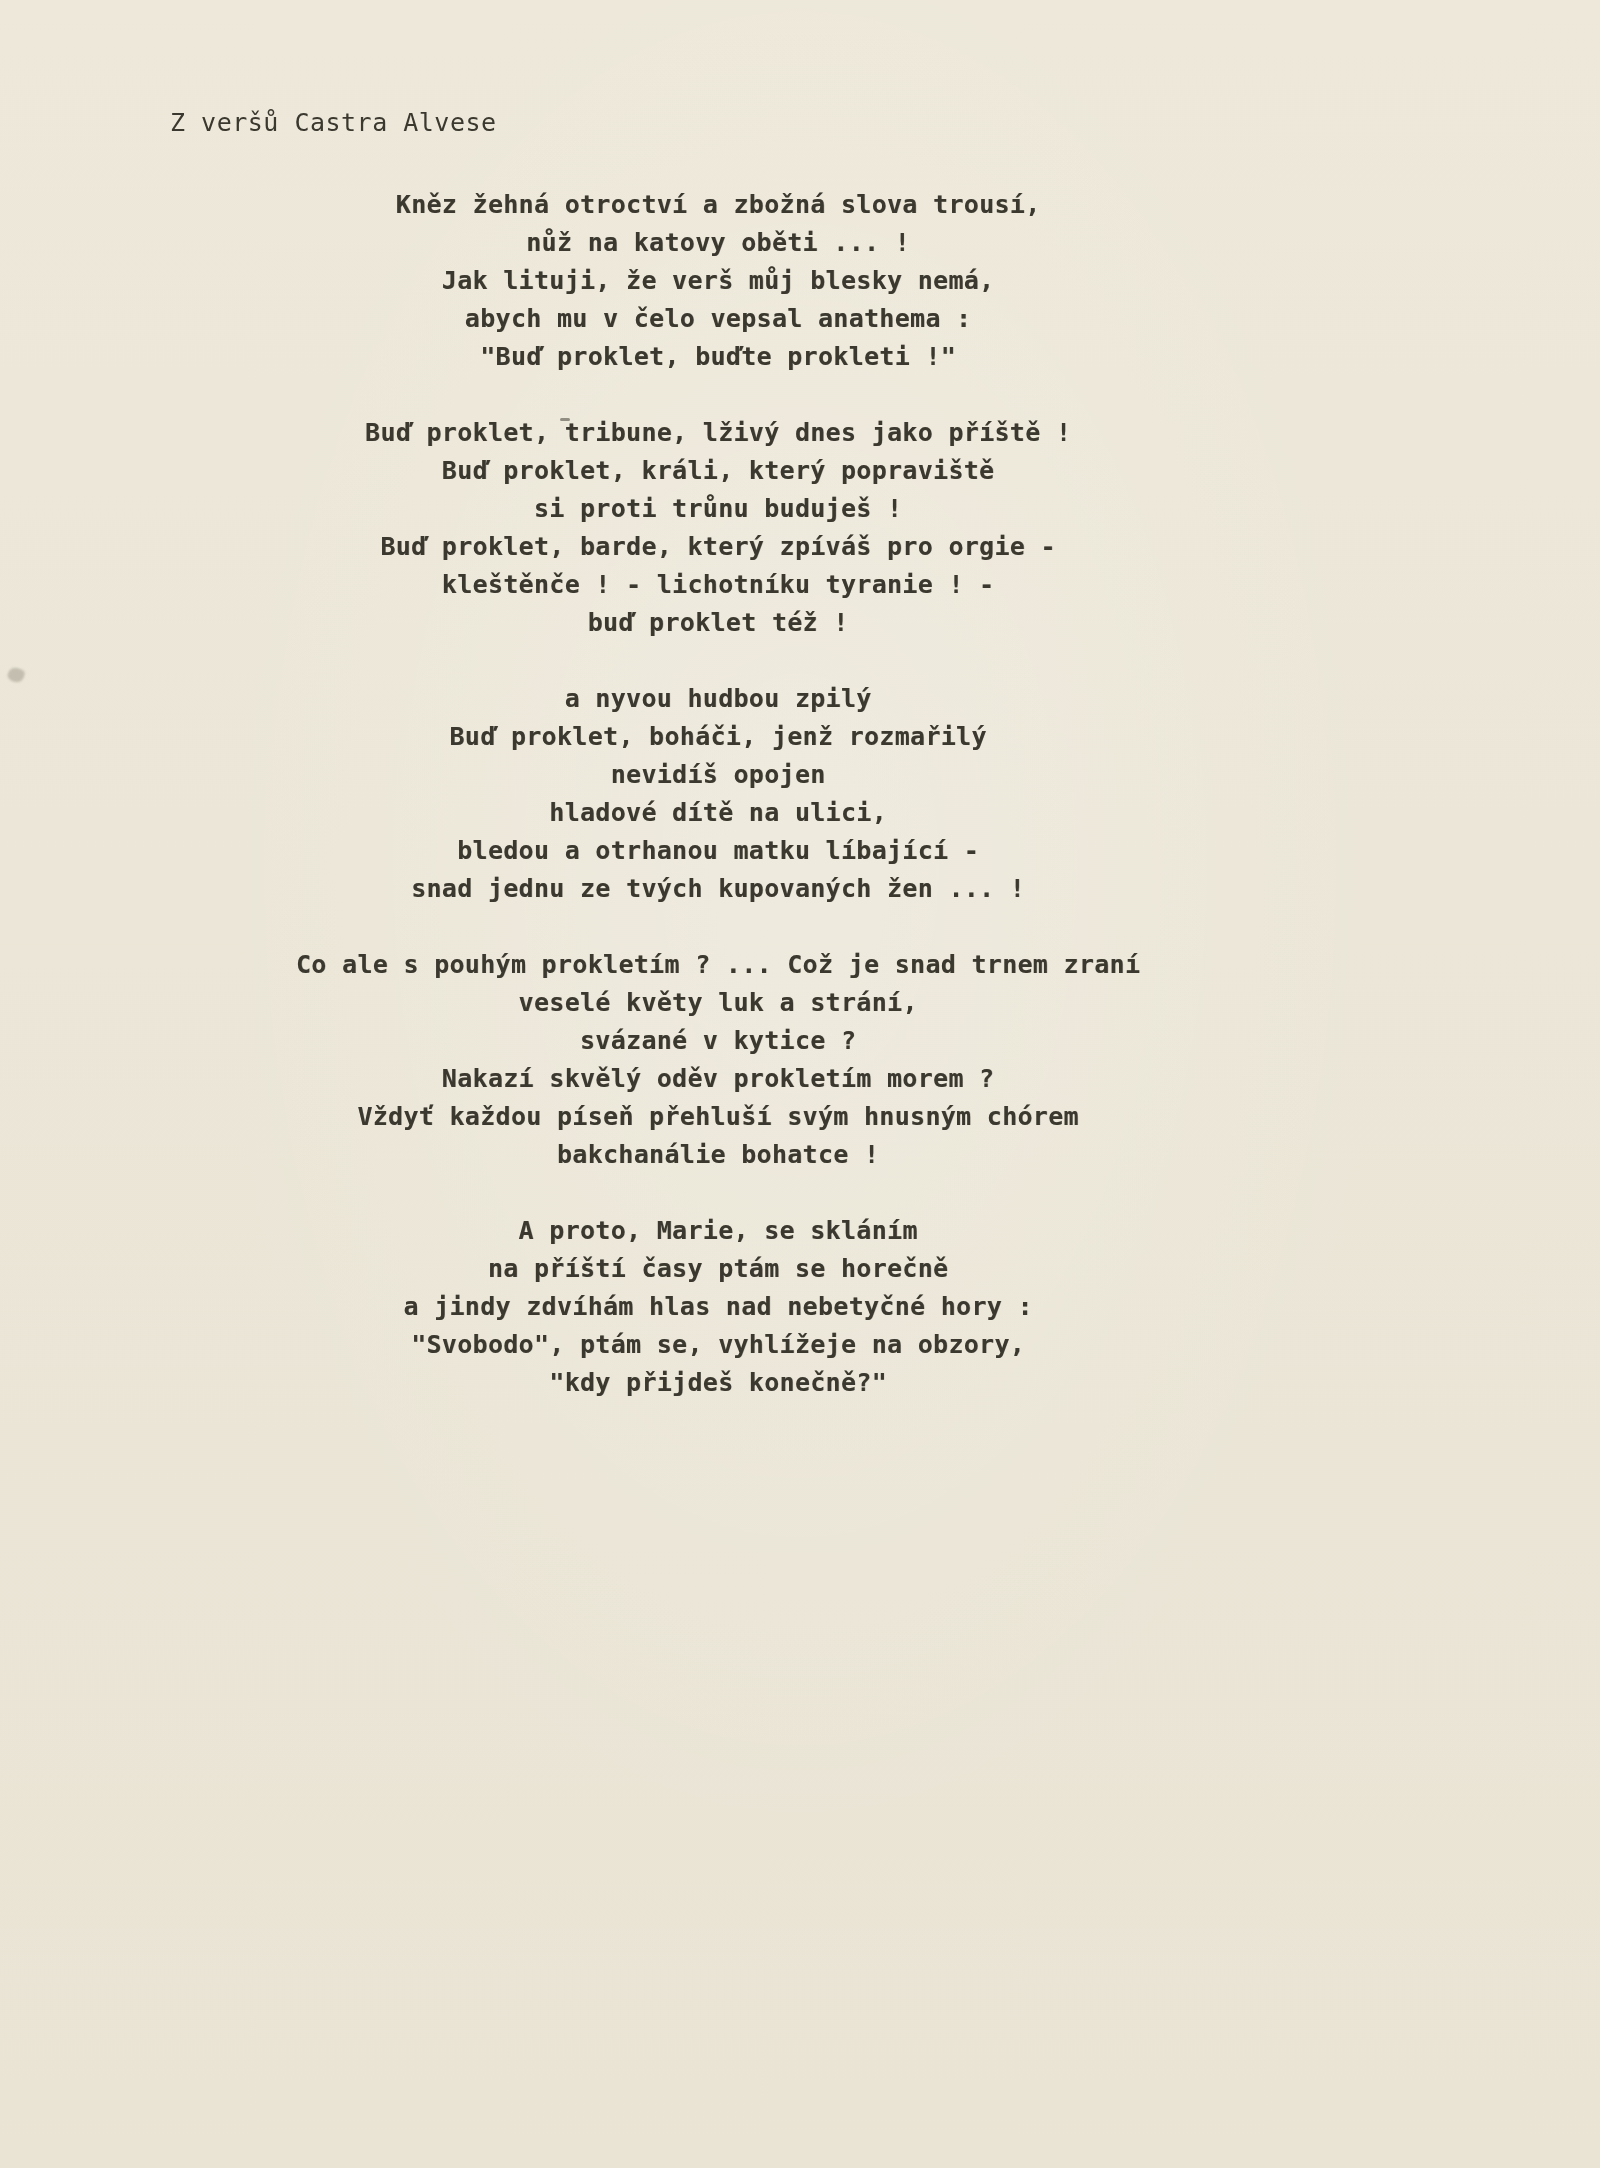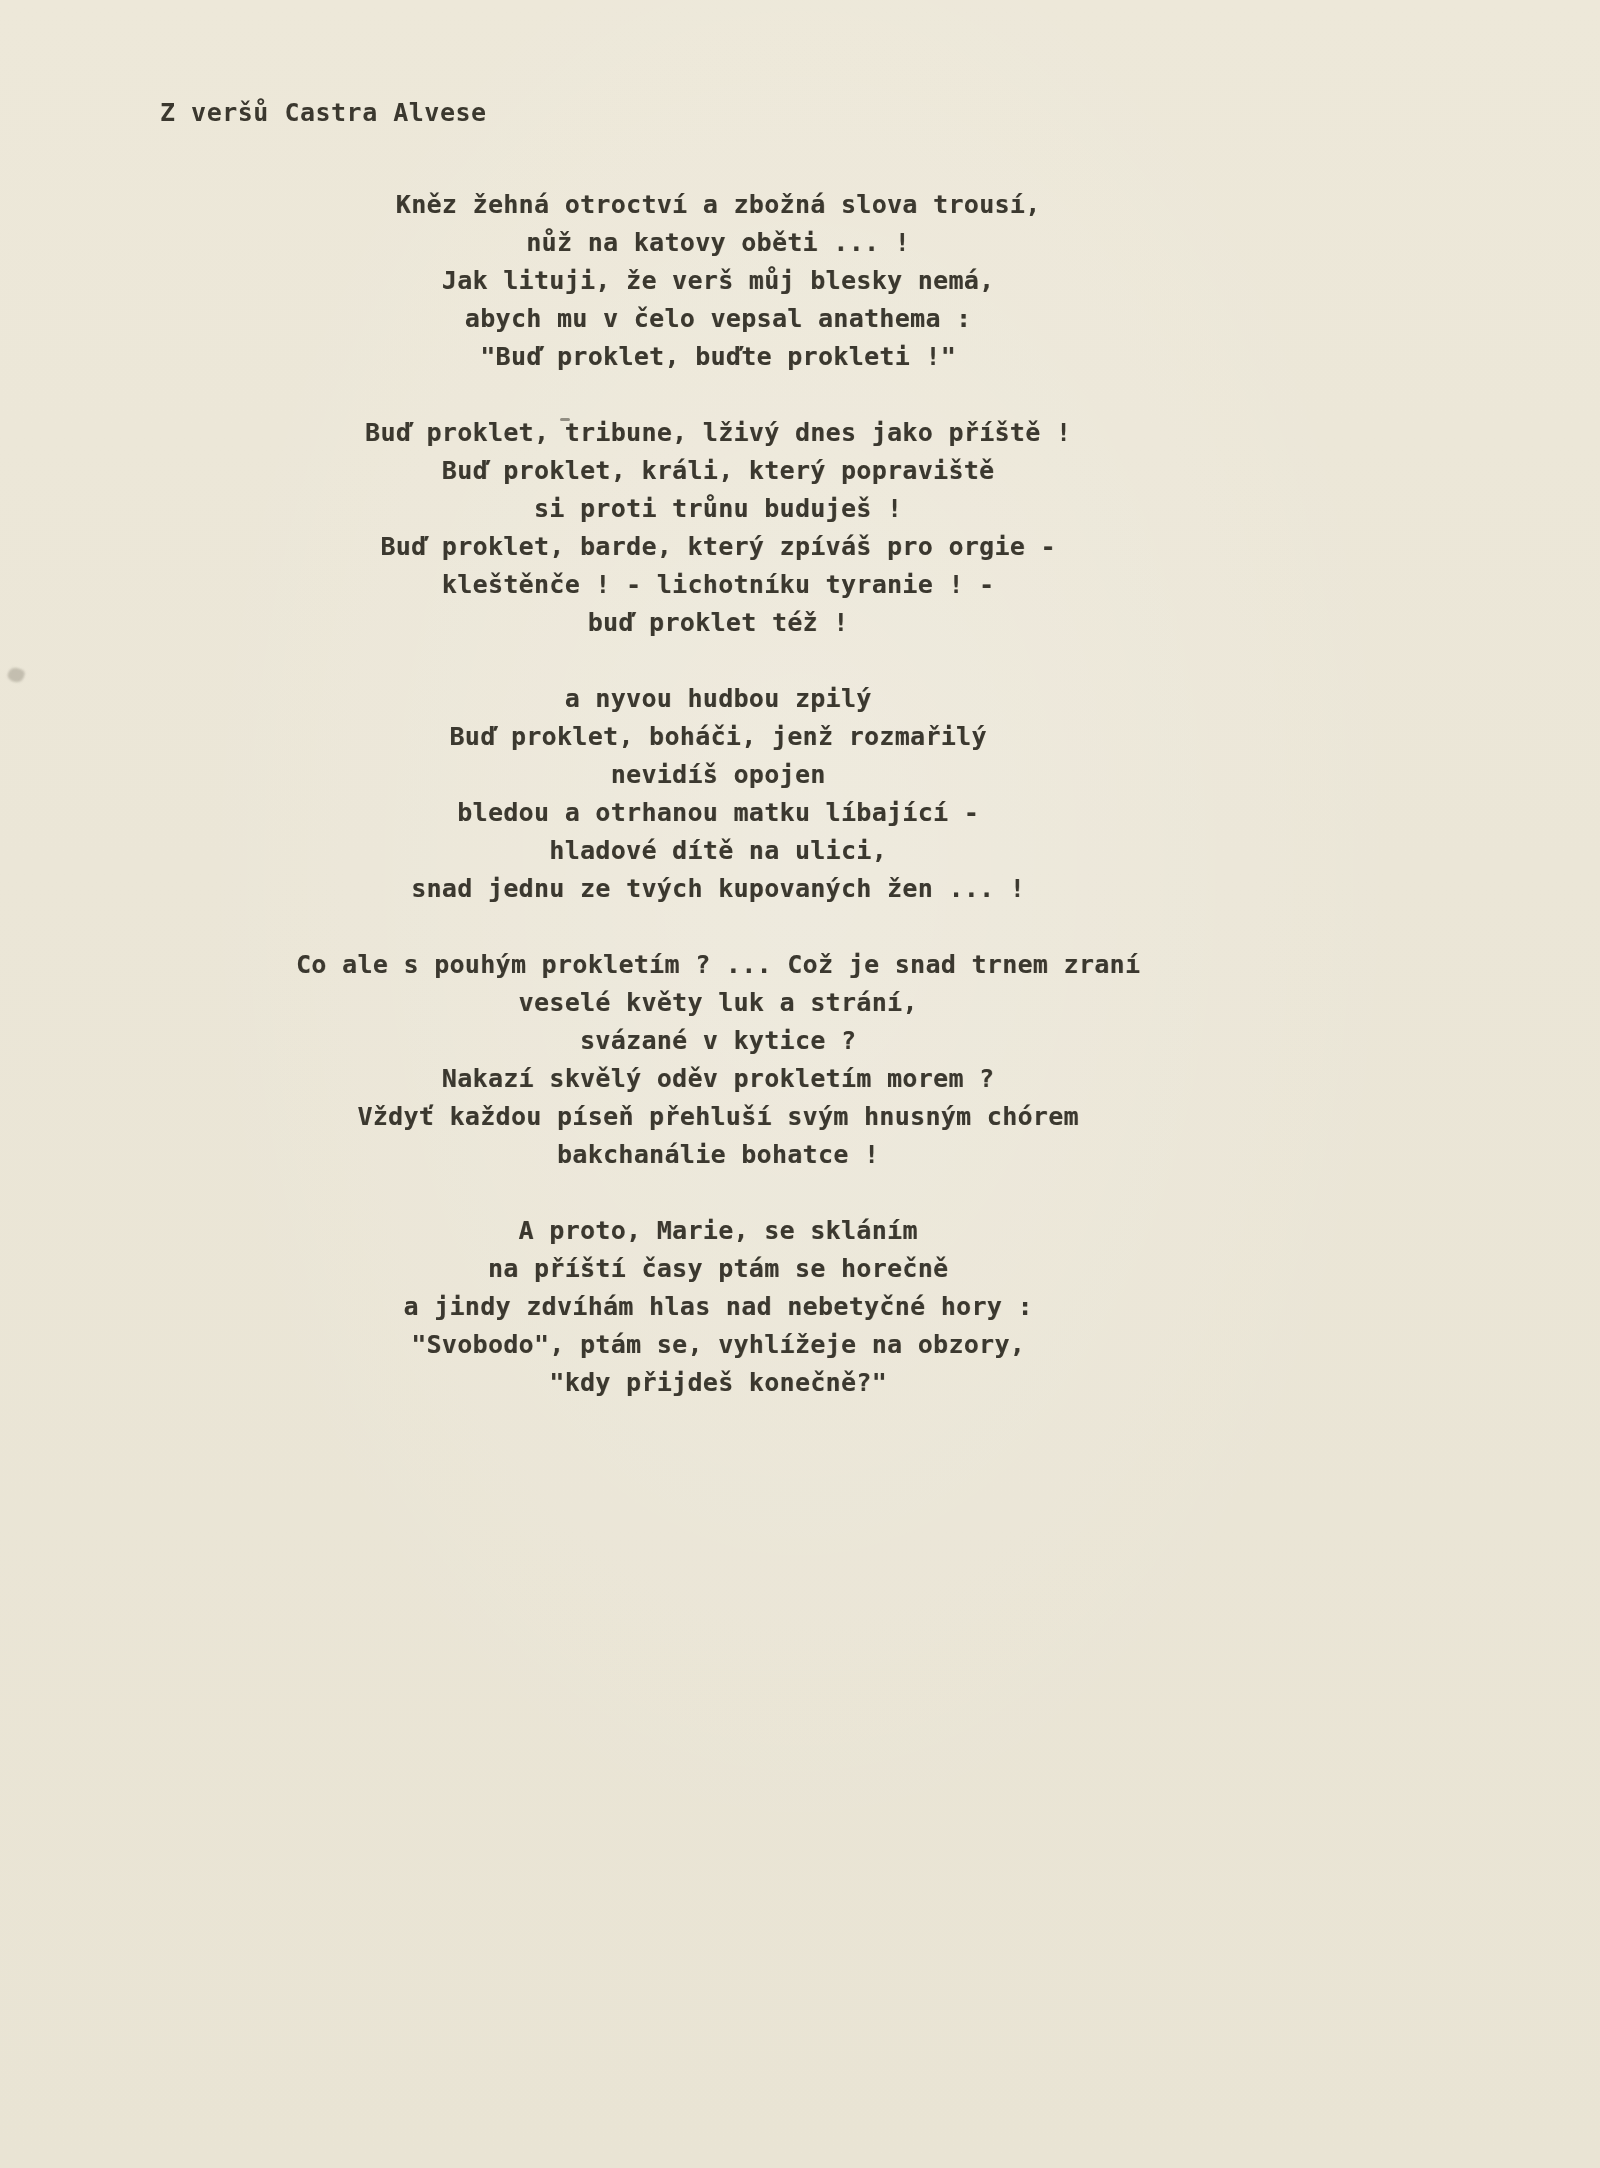--- a/index.html
+++ b/index.html
@@ -20,23 +20,23 @@
       radial-gradient(ellipse at 50% 40%, rgba(255,255,255,0.18) 0%, rgba(255,255,255,0) 55%),
       linear-gradient(180deg, #ede8d9 0%, #ebe6d7 40%, #e9e4d4 100%);
     font-family: "DejaVu Sans Mono", "Liberation Mono", monospace;
     color: #3b382f;
     -webkit-font-smoothing: antialiased;
   }
   .title {
     position: absolute;
     left: 160px;
     top: 98px;
-    margin: 0;
+    margin: 10px;
     font-size: 25px;
-    font-weight: 700;
+    font-weight: 400;
     letter-spacing: 0.5px;
     color: #3b382f;
     white-space: pre;
   }
   .stanzas {
     position: absolute;
     left: 296px;
     top: 186px;
     font-size: 25px;
     font-weight: 600;
@@ -94,22 +94,22 @@
         <div class="poem-line">Buď proklet, králi, který popraviště</div>
         <div class="poem-line">si proti trůnu buduješ !</div>
         <div class="poem-line">Buď proklet, barde, který zpíváš pro orgie -</div>
         <div class="poem-line">kleštěnče ! - lichotníku tyranie ! -</div>
         <div class="poem-line">buď proklet též !</div>
       </div>
       <div class="stanza">
         <div class="poem-line">a nyvou hudbou zpilý</div>
         <div class="poem-line">Buď proklet, boháči, jenž rozmařilý</div>
         <div class="poem-line">nevidíš opojen</div>
+        <div class="poem-line">hladové dítě na ulici,</div>
         <div class="poem-line">bledou a otrhanou matku líbající -</div>
-        <div class="poem-line">hladové dítě na ulici,</div>
         <div class="poem-line">snad jednu ze tvých kupovaných žen ... !</div>
       </div>
       <div class="stanza">
         <div class="poem-line">Co ale s pouhým prokletím ? ... Což je snad trnem zraní</div>
         <div class="poem-line">veselé květy luk a strání,</div>
         <div class="poem-line">svázané v kytice ?</div>
         <div class="poem-line">Nakazí skvělý oděv prokletím morem ?</div>
         <div class="poem-line">Vždyť každou píseň přehluší svým hnusným chórem</div>
         <div class="poem-line">bakchanálie bohatce !</div>
       </div>

